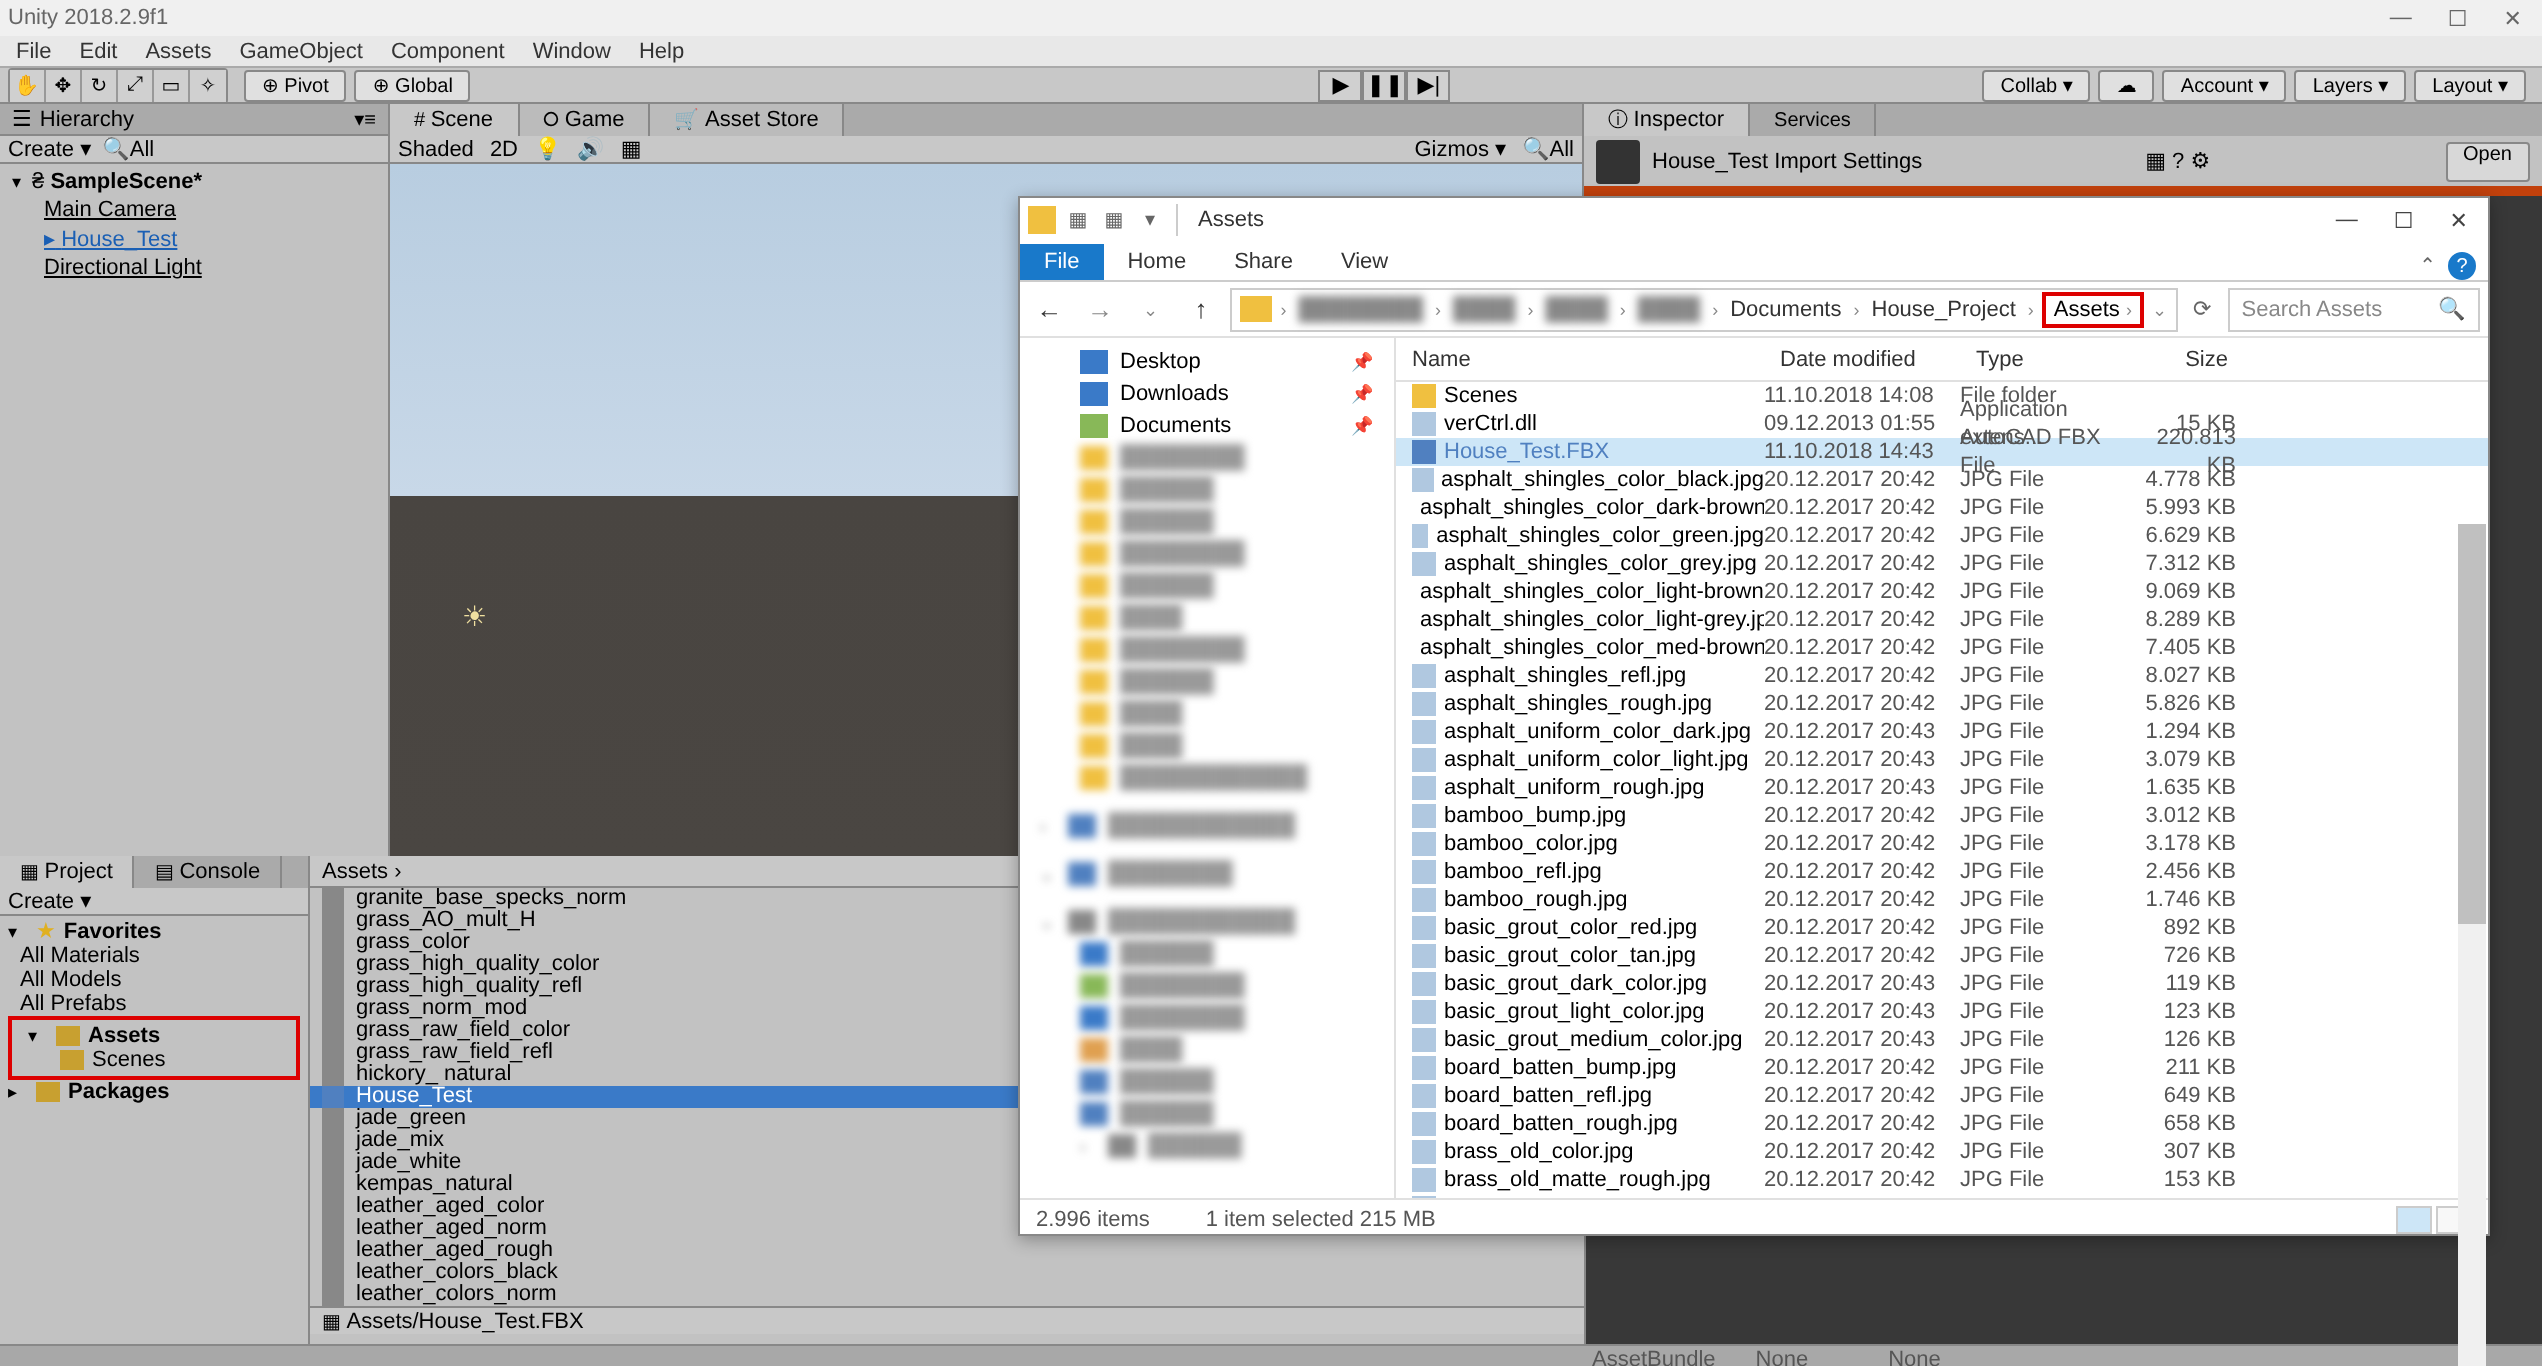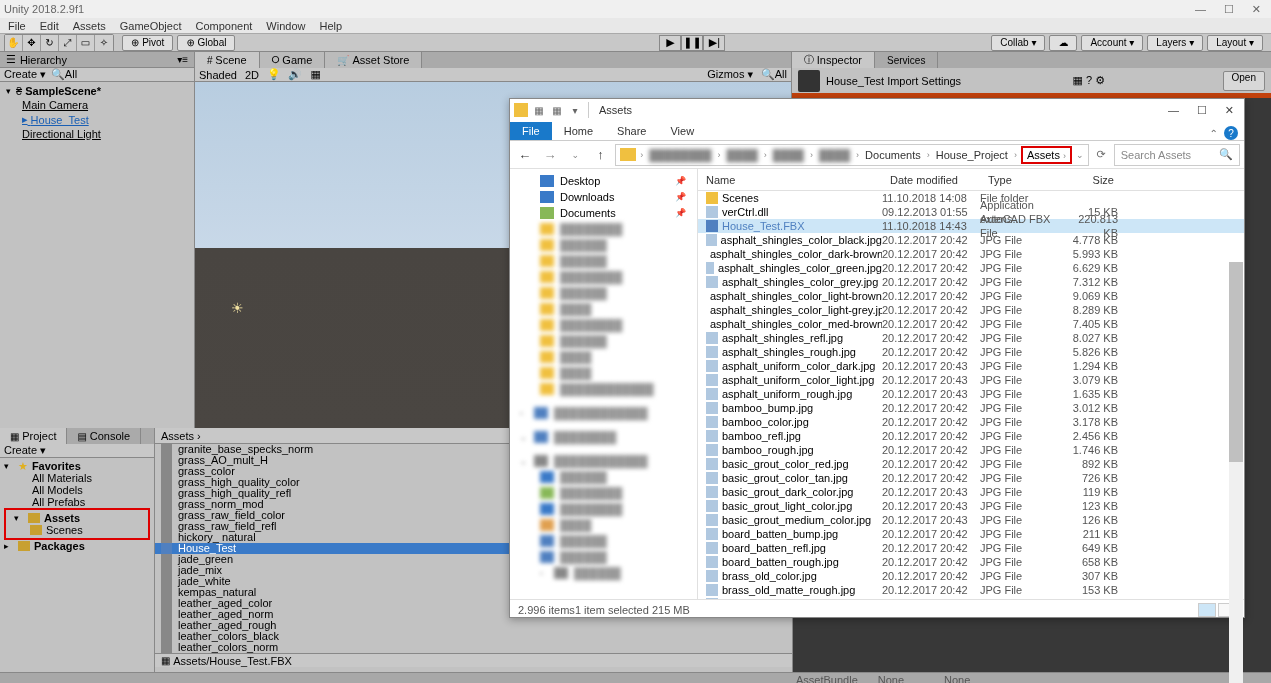--- a/index.html
+++ b/index.html
@@ -61,21 +61,21 @@
 
 .lower { display: flex; height: 244px; }
 .project { width: 155px; background: #c2c2c2; border-right: 1px solid #888; }
 .project-tabs { height: 16px; background: #aaa; display: flex; }
 .project-tab { padding: 0 10px; height: 16px; display: flex; align-items: center; font-size: 10px; border-right: 1px solid #888; }
 .project-tab.active { background: #c8c8c8; }
 .project-tree { padding: 2px 0; }
 .project-tree .item { padding: 0px 4px; font-size: 11px; display: flex; align-items: center; gap: 4px; line-height: 12px; }
 .project-tree .item .expand { width: 10px; font-size: 9px; }
 .project-tree .item .folder-icon { width: 12px; height: 10px; background: #c8a030; display: inline-block; }
-.project-tree .item.indent1 { padding-left: 32px; }
+.project-tree .item.indent1 { padding-left: 10px; }
 .project-tree .assets-box { border: 2px solid #d00; margin: 0 4px; padding: 2px 0; }
 .project-tree .assets-box .item { padding-left: 8px; }
 .project-tree .assets-box .item.indent1 { padding-left: 24px; }
 
 
 .assets-col { flex: 1; background: #c2c2c2; border-right: 1px solid #888; }
 .assets-header { height: 16px; background: #c8c8c8; border-bottom: 1px solid #888; padding: 0 6px; font-size: 11px; display: flex; align-items: center; }
 .assets-list { overflow: hidden; }
 .assets-list .row { padding: 0 6px; font-size: 11px; display: flex; align-items: center; gap: 6px; line-height: 11px; }
 .assets-list .row .swatch { width: 11px; height: 11px; background: #888; display: inline-block; }
@@ -140,21 +140,21 @@
 .explorer .rows { flex: 1; overflow-y: auto; }
 .explorer .filerow { display: flex; align-items: center; padding: 0 0; font-size: 11px; height: 14px; line-height: 14px; }
 .explorer .filerow .fname { width: 184px; padding-left: 8px; display: flex; align-items: center; gap: 4px; white-space: nowrap; overflow: hidden; }
 .explorer .filerow .fdate { width: 98px; color: #555; }
 .explorer .filerow .ftype { width: 82px; color: #555; }
 .explorer .filerow .fsize { width: 60px; text-align: right; color: #555; padding-right: 4px; }
 .explorer .filerow .ficon { width: 12px; height: 12px; display: inline-block; }
 .explorer .filerow.selected { background: #cde6f7; }
 .explorer .filerow .fbx { color: #5080c0; }
 
-.explorer .status { height: 20px; border-top: 1px solid #e0e0e0; display: flex; align-items: center; padding: 0 8px; font-size: 11px; color: #555; gap: 0; }
+.explorer .status { height: 20px; border-top: 1px solid #e0e0e0; display: flex; align-items: center; padding: 0 8px; font-size: 11px; color: #555; gap: 28px; }
 .explorer .status .view-icons { margin-left: auto; display: flex; gap: 2px; }
 .explorer .status .vicon { width: 18px; height: 14px; border: 1px solid #ccc; background: #f8f8f8; }
 .explorer .status .vicon.active { background: #cde6f7; }
 .explorer .scrollbar { position: absolute; right: 1px; top: 163px; width: 14px; height: 435px; background: #f0f0f0; }
 .explorer .scrollbar .thumb { width: 14px; height: 200px; background: #c0c0c0; position: absolute; top: 0; }
 </style>
 </head>
 <body>
 
 <div class="titlebar">

